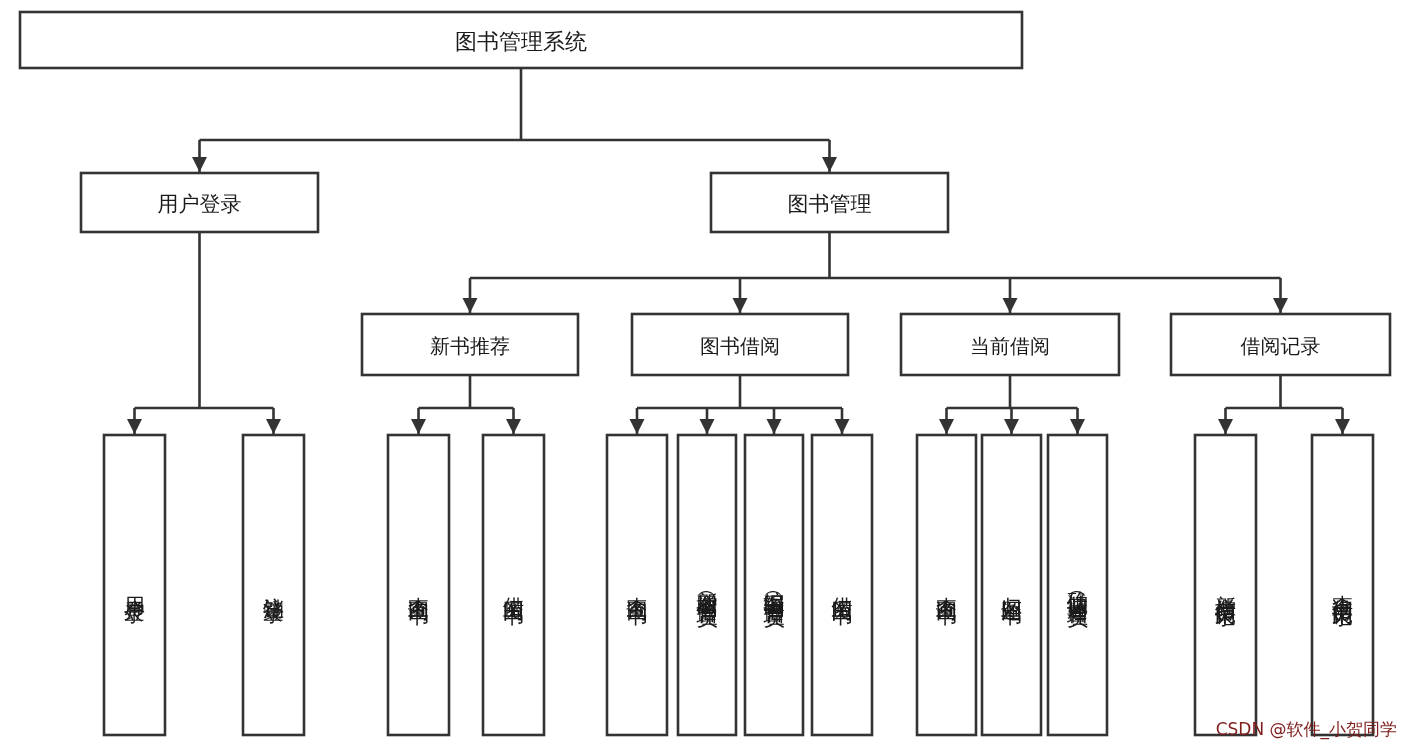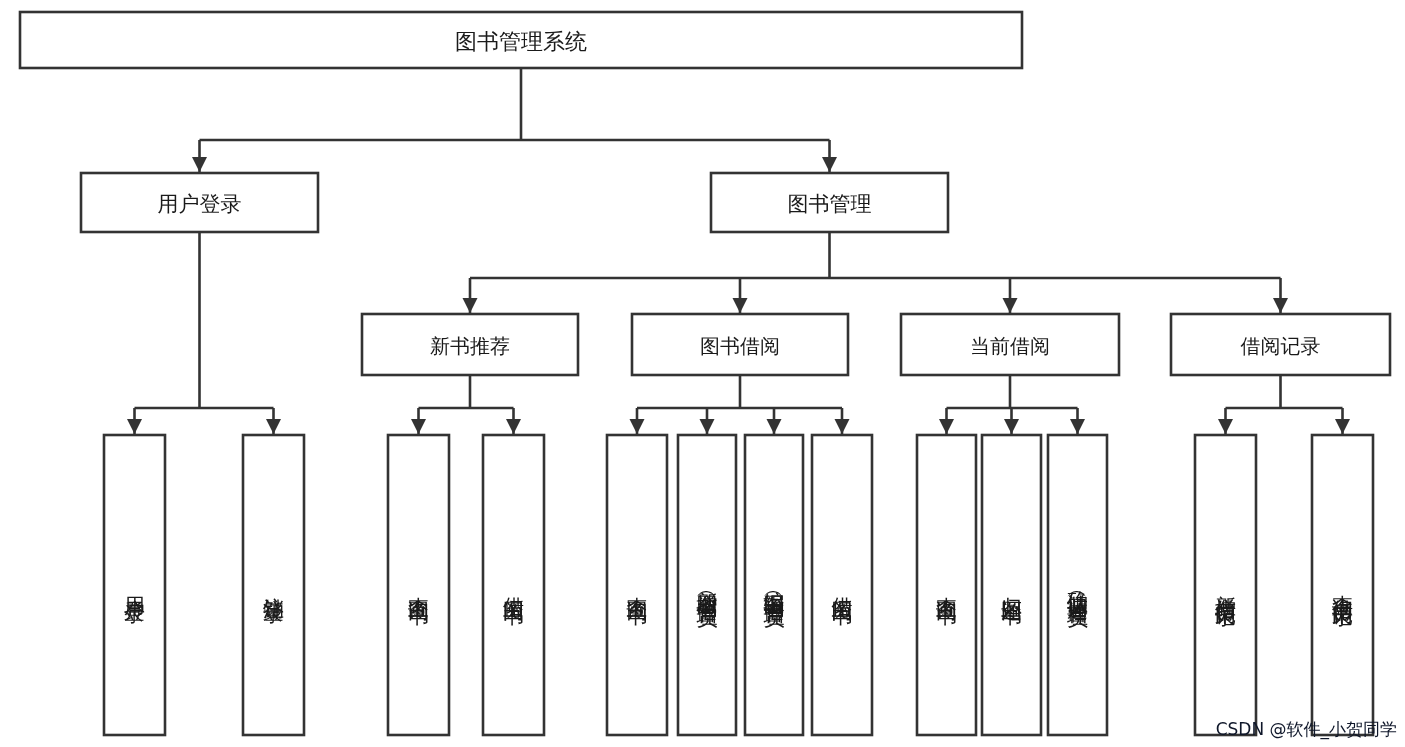--- a/index.html
+++ b/index.html
@@ -70,21 +70,21 @@
   .arrow-head {
     fill: #333333;
     stroke: none;
   }
   .watermark {
     position: absolute;
     right: 8px;
     bottom: 6px;
     font-family: "DejaVu Sans", "Liberation Sans", sans-serif;
     font-size: 17px;
-    color: #0f172a;
+    color: #7f1d1d;
     white-space: nowrap;
     pointer-events: none;
   }
   .leaf-foreign {
     overflow: visible;
   }
 </style>
 </head>
 <body>
 

